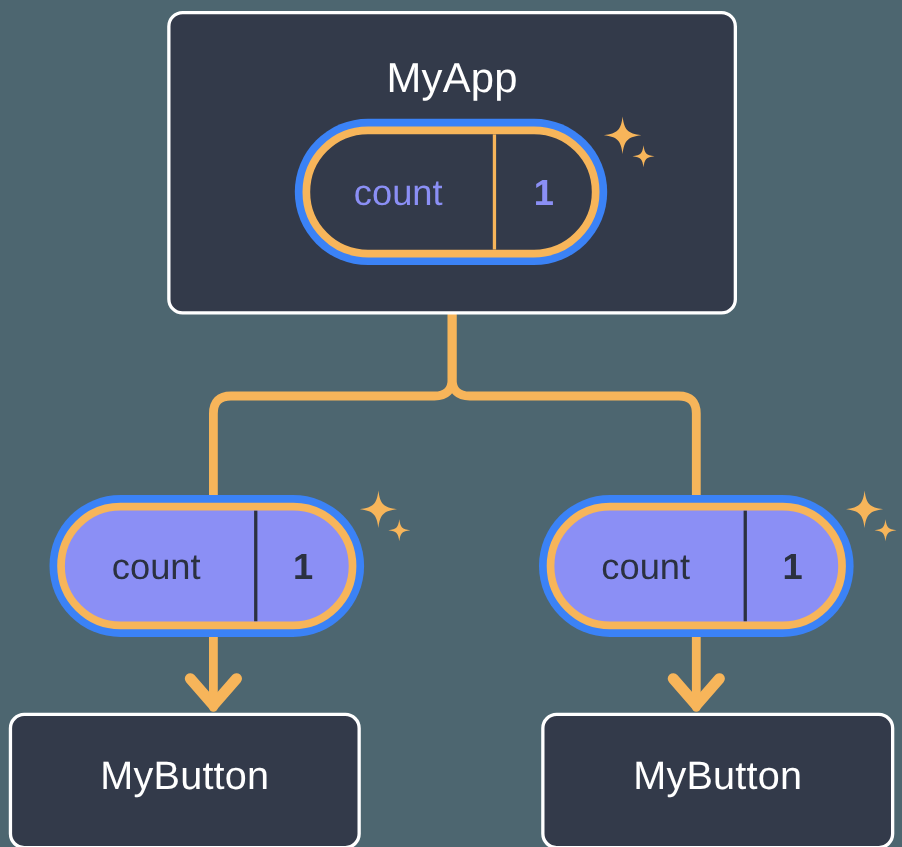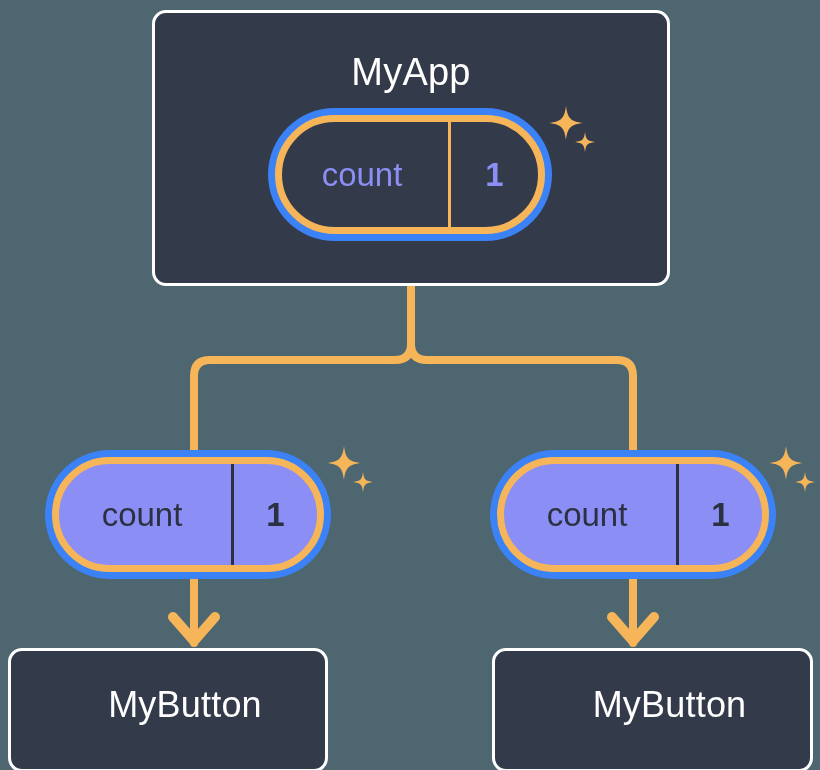--- a/index.html
+++ b/index.html
@@ -62,21 +62,20 @@
 
   .btn-box {
     height: 124px;
     z-index: 3;
   }
   #btn-left  { left: 8px;   top: 648px; width: 320px; }
   #btn-right { left: 492px; top: 648px; width: 321px; }
   .btn-box .comp-title {
     top: 33px;
     font-size: 36px;
-    margin-left: 17px;
   }
 
   
   .pill {
     position: absolute;
     box-sizing: border-box;
     border-radius: 999px;
     z-index: 4;
     display: flex;
     align-items: stretch;

